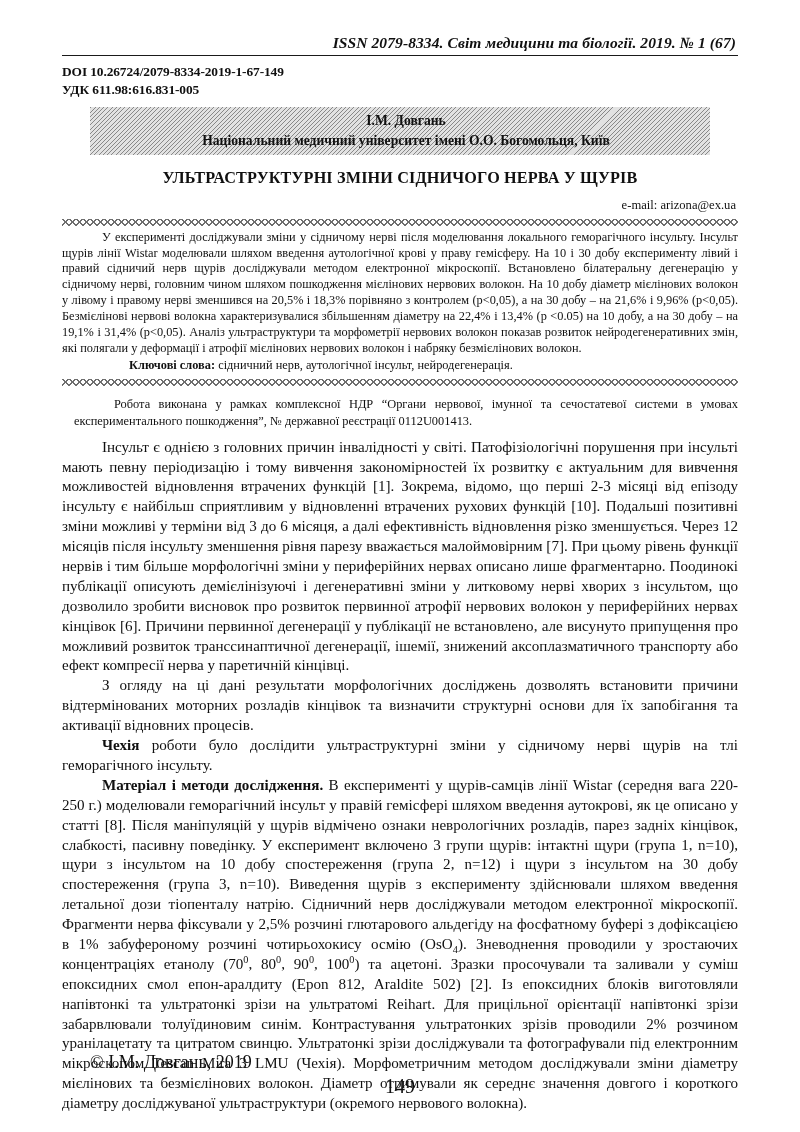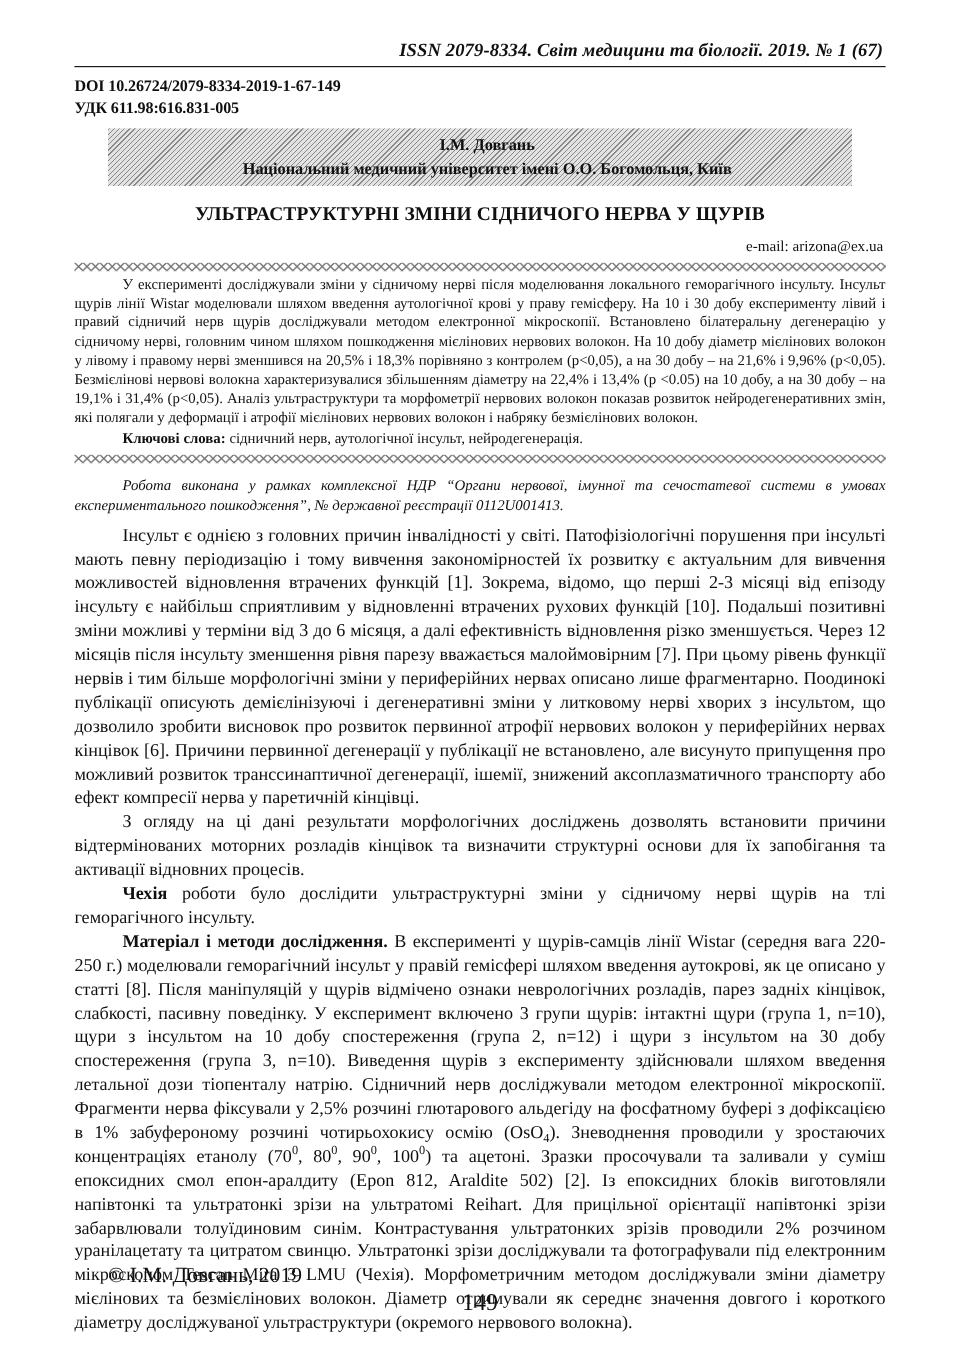--- a/index.html
+++ b/index.html
@@ -109,30 +109,30 @@
     text-indent: 40px;
     margin-top: 3px;
   }
   .keywords {
     font-size: 12.35px;
     line-height: 1.285;
     text-align: justify;
     text-indent: 40px;
     margin-top: 1px;
   }
-  .keywords b { font-weight: bold; }
+  .keywords b { font-weight: bold; margin-left: 27px; }
 
   
   .funding {
     font-size: 12.4px;
-    font-style: italic;
     line-height: 1.3;
     text-align: justify;
     text-indent: 40px;
     margin-top: 10px;
+    margin-left: 12px;
   }
 
   
   .body-text {
     font-size: 15.1px;
     line-height: 1.318;
     text-align: justify;
     text-indent: 40px;
     margin-top: 9px;
   }

